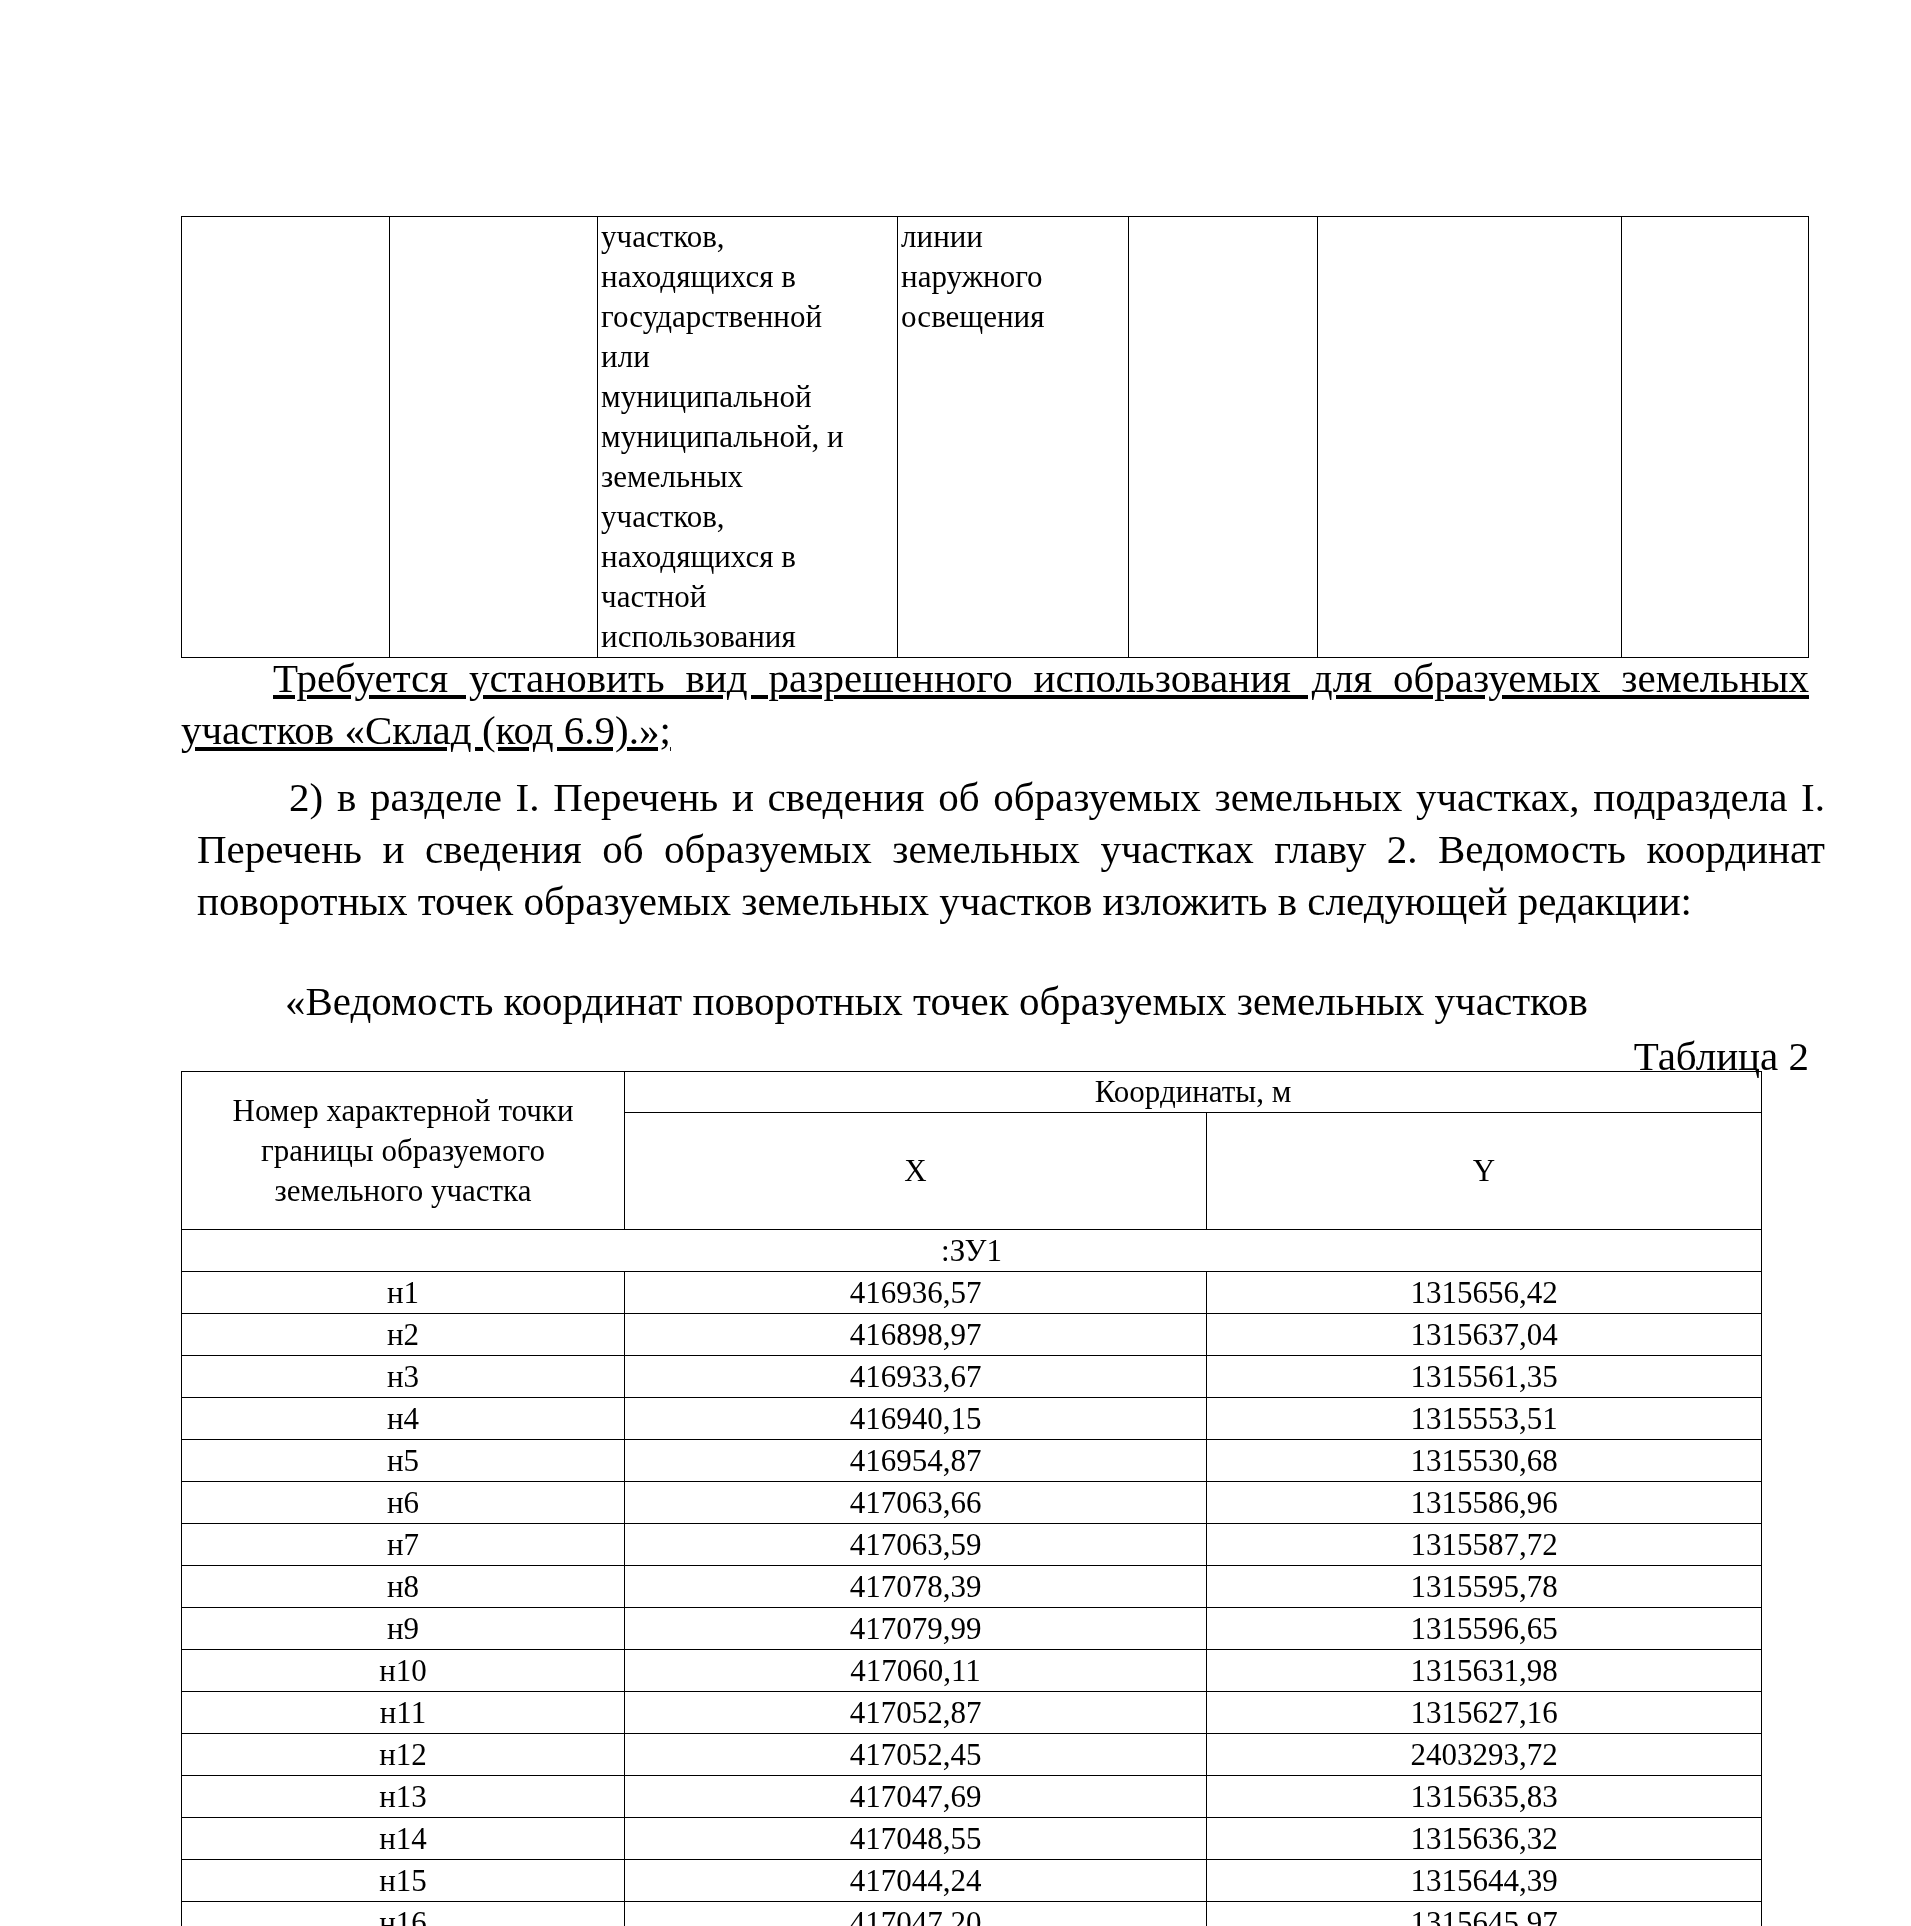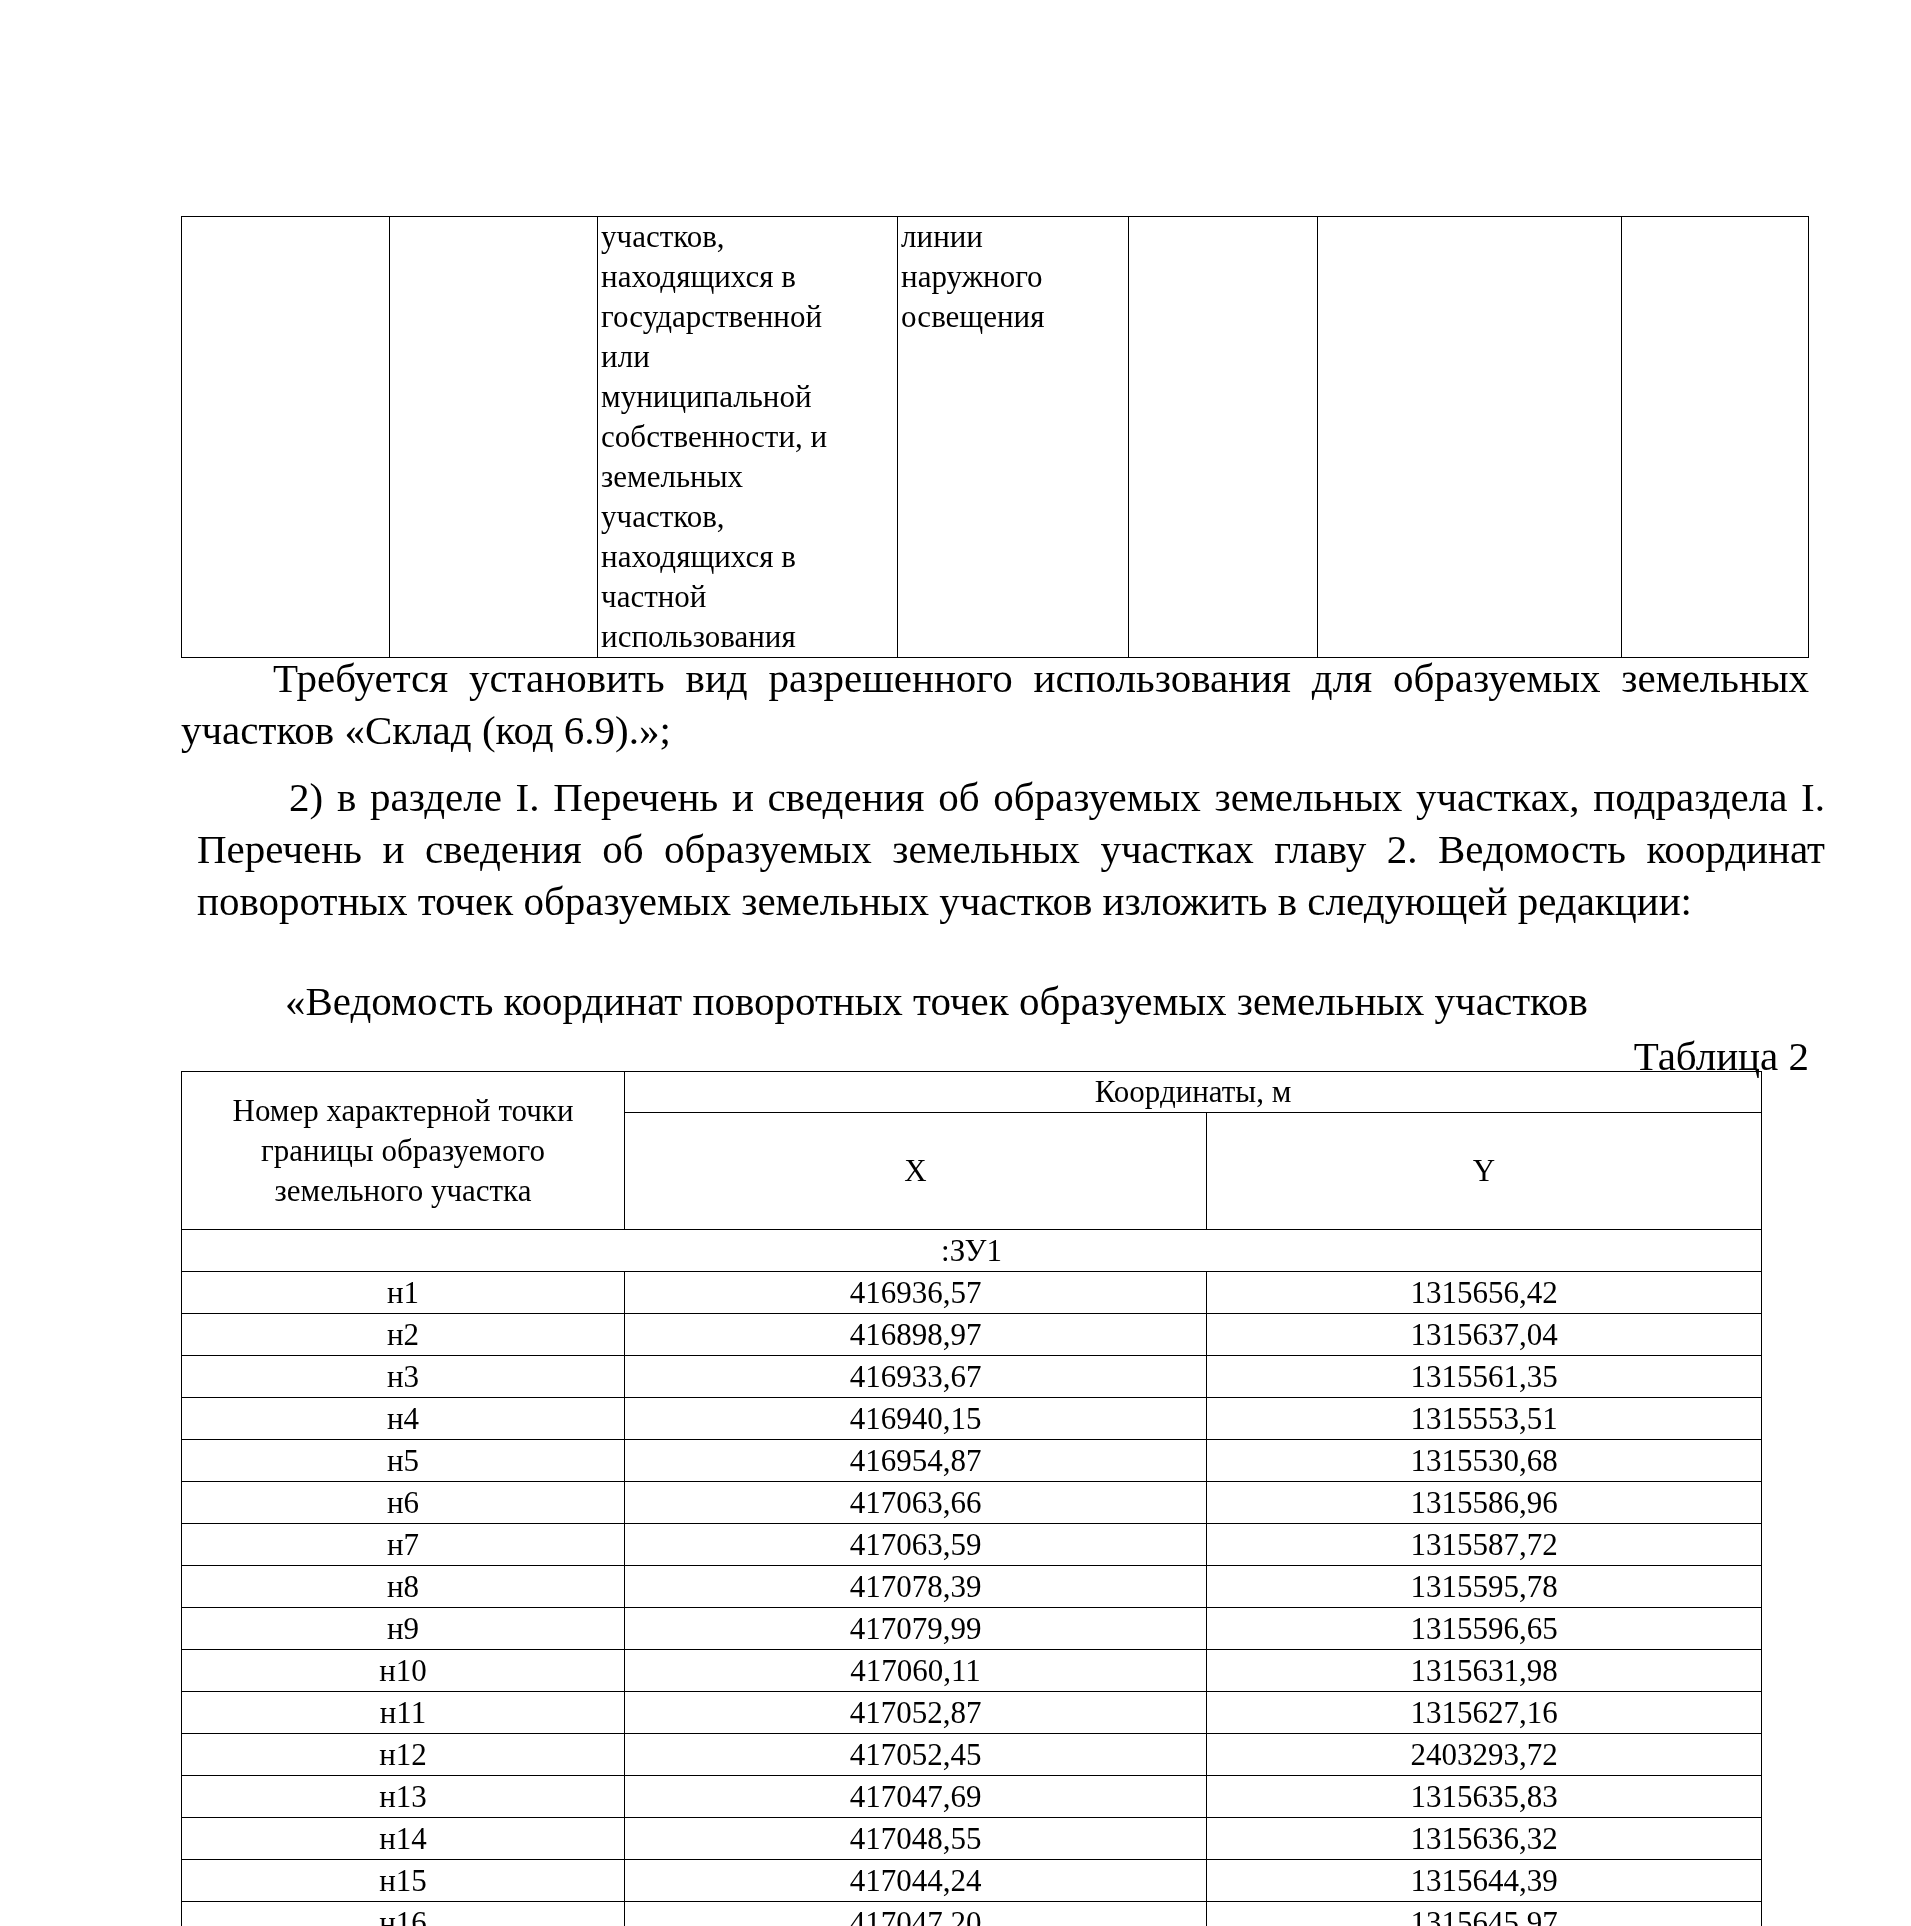--- a/index.html
+++ b/index.html
@@ -48,21 +48,21 @@
         <tr>
       <td></td>
       <td></td>
       <td>
             <div id="col3">
               <div>участков,</div>
               <div>находящихся в</div>
               <div>государственной</div>
               <div>или</div>
               <div>муниципальной</div>
-              <div>собственности, и</div>
+              <div>муниципальной, и</div>
               <div>земельных</div>
               <div>участков,</div>
               <div>находящихся в</div>
               <div>частной</div>
               <div>использования</div>
             </div>
           </td>
       <td>
             <div id="col4">
               <div>линии</div>
@@ -70,21 +70,21 @@
               <div>освещения</div>
             </div>
           </td>
       <td></td>
       <td></td>
       <td></td>
     </tr>
   </tbody>
     </table>
 
-  <p class="para indent" style="top:652px;margin:0;">Требуется установить вид разрешенного использования для образуемых земельных участков «Склад (код 6.9).»;</p>
+  <p class="para indent" style="top:652px;margin:0;text-decoration:underline;">Требуется установить вид разрешенного использования для образуемых земельных участков «Склад (код 6.9).»;</p>
   <p class="para indent" style="top:755px;margin:16px;">2) в разделе I. Перечень и сведения об образуемых земельных участках, подраздела I. Перечень и сведения об образуемых земельных участках главу 2. Ведомость координат поворотных точек образуемых земельных участков изложить в следующей редакции:</p>
   <p class="para indent" style="top:963px;margin:12px;">«Ведомость координат поворотных точек образуемых земельных участков</p>
 
   <div class="table-caption">Таблица 2</div>
 
   <table class="coord-table">
     <colgroup>
       <col style="width:443px">
         <col style="width:582px">
         <col style="width:555px">

